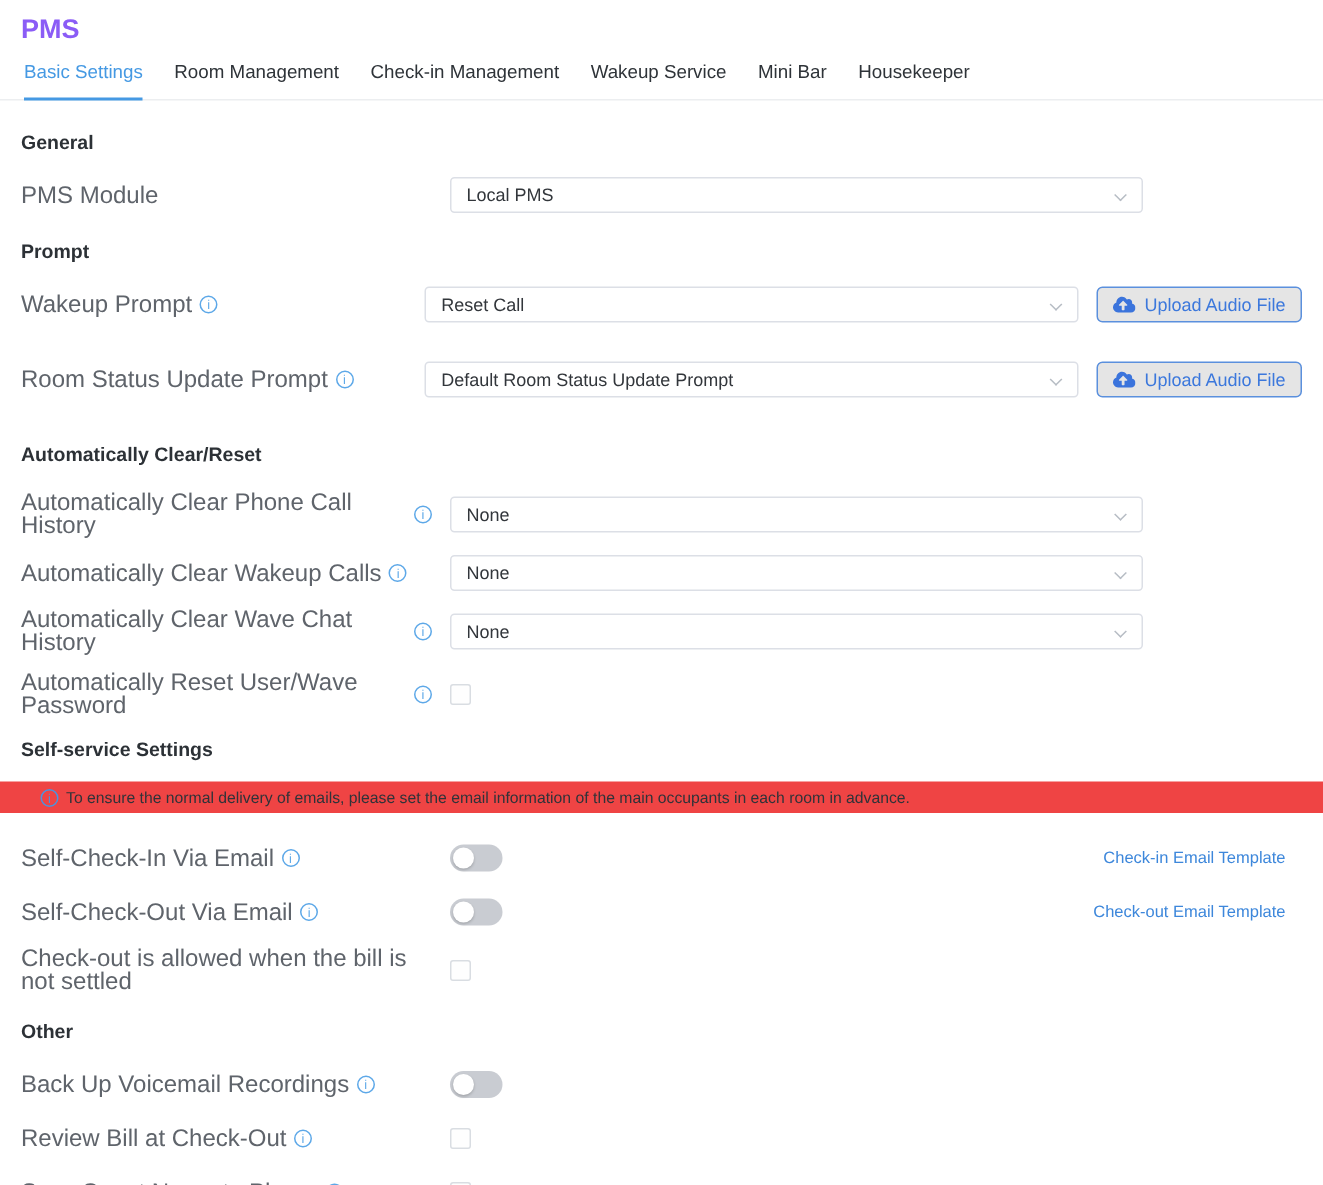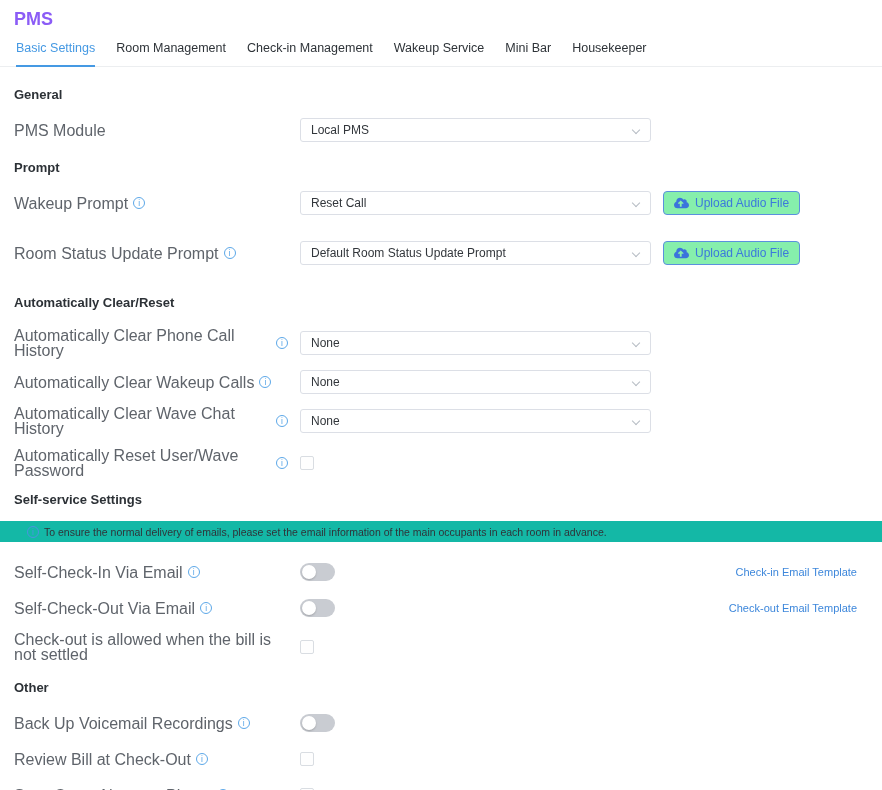--- a/index.html
+++ b/index.html
@@ -30,37 +30,37 @@
   .section-title.mt-lg{margin-top:30px;margin-bottom:18px;}
   .section-title.mt-sm{margin-top:14px;margin-bottom:14px;}
 
   .row{display:flex;align-items:center;min-height:24px;margin-bottom:12px;}
   .row.gap-lg{margin-bottom:26px;}
   .field-label{width:286px;font-size:16px;color:#5f646b;display:flex;align-items:center;padding-right:12px;line-height:15px;}
   .info{display:inline-block;flex:0 0 auto;width:12px;height:12px;border:1px solid var(--info-blue);border-radius:50%;color:var(--info-blue);font-size:8.5px;line-height:10px;text-align:center;margin-left:5px;cursor:pointer;}
   .info::before{content:"i";}
 
   
-  .select{width:351px;height:24px;border:1px solid #dcdfe6;border-radius:3px;background:#fff;position:relative;display:flex;align-items:center;padding:0 26px 0 10px;cursor:pointer;}
+  .select{width:462px;height:24px;border:1px solid #dcdfe6;border-radius:3px;background:#fff;position:relative;display:flex;align-items:center;padding:0 26px 0 10px;cursor:pointer;}
   .select-value{font-size:12px;color:#32363b;white-space:nowrap;overflow:hidden;}
   .caret{position:absolute;right:11px;top:8px;width:6px;height:6px;border-right:1px solid #b6bcc4;border-bottom:1px solid #b6bcc4;transform:rotate(45deg);}
 
   
-  .upload-btn{display:inline-flex;align-items:center;height:24px;margin-left:12px;padding:0 10px;border:1px solid var(--btn-border);border-radius:4px;background:#86efac;color:var(--btn-blue);font-size:12px;font-family:inherit;cursor:pointer;white-space:nowrap;}
+  .upload-btn{display:inline-flex;align-items:center;height:24px;margin-left:12px;padding:0 10px;border:1px solid var(--btn-border);border-radius:4px;background:#e5e5e5;color:var(--btn-blue);font-size:12px;font-family:inherit;cursor:pointer;white-space:nowrap;}
   .upload-btn .cloud-icon{display:inline-flex;margin-right:6px;}
 
   
   .toggle{width:35px;height:18px;border-radius:9px;background:#c9ccd2;position:relative;cursor:pointer;flex:0 0 auto;}
   .toggle .knob{position:absolute;top:2px;left:2px;width:14px;height:14px;border-radius:50%;background:#fff;box-shadow:0 1px 2px rgba(0,0,0,.2);}
 
   
   .checkbox{display:inline-block;width:14px;height:14px;border:1px solid #d9dde2;border-radius:2px;background:#fefefe;cursor:pointer;flex:0 0 auto;}
 
   
-  .banner{margin:0 -14px 18px;background:#14b8a6;height:21px;display:flex;align-items:center;padding:0 14px 0 27px;text-align:center;}
+  .banner{margin:0 -14px 18px;background:#ef4444;height:21px;display:flex;align-items:center;padding:0 14px 0 27px;text-align:center;}
   .banner .banner-icon{display:inline-block;width:12px;height:12px;border:1px solid #4a94e0;border-radius:50%;color:#4a94e0;font-size:8.5px;line-height:10px;text-align:center;margin-right:5px;flex:0 0 auto;}
   .banner .banner-icon::before{content:"i";}
   .banner-text{font-size:10.5px;color:#303339;white-space:nowrap;}
 
   .tpl-link{margin-left:auto;margin-right:11px;font-size:11px;color:var(--link-blue);text-decoration:none;cursor:pointer;white-space:nowrap;text-align:center;}
 </style>
 </head>
 <body>
 
 <div class="page">

